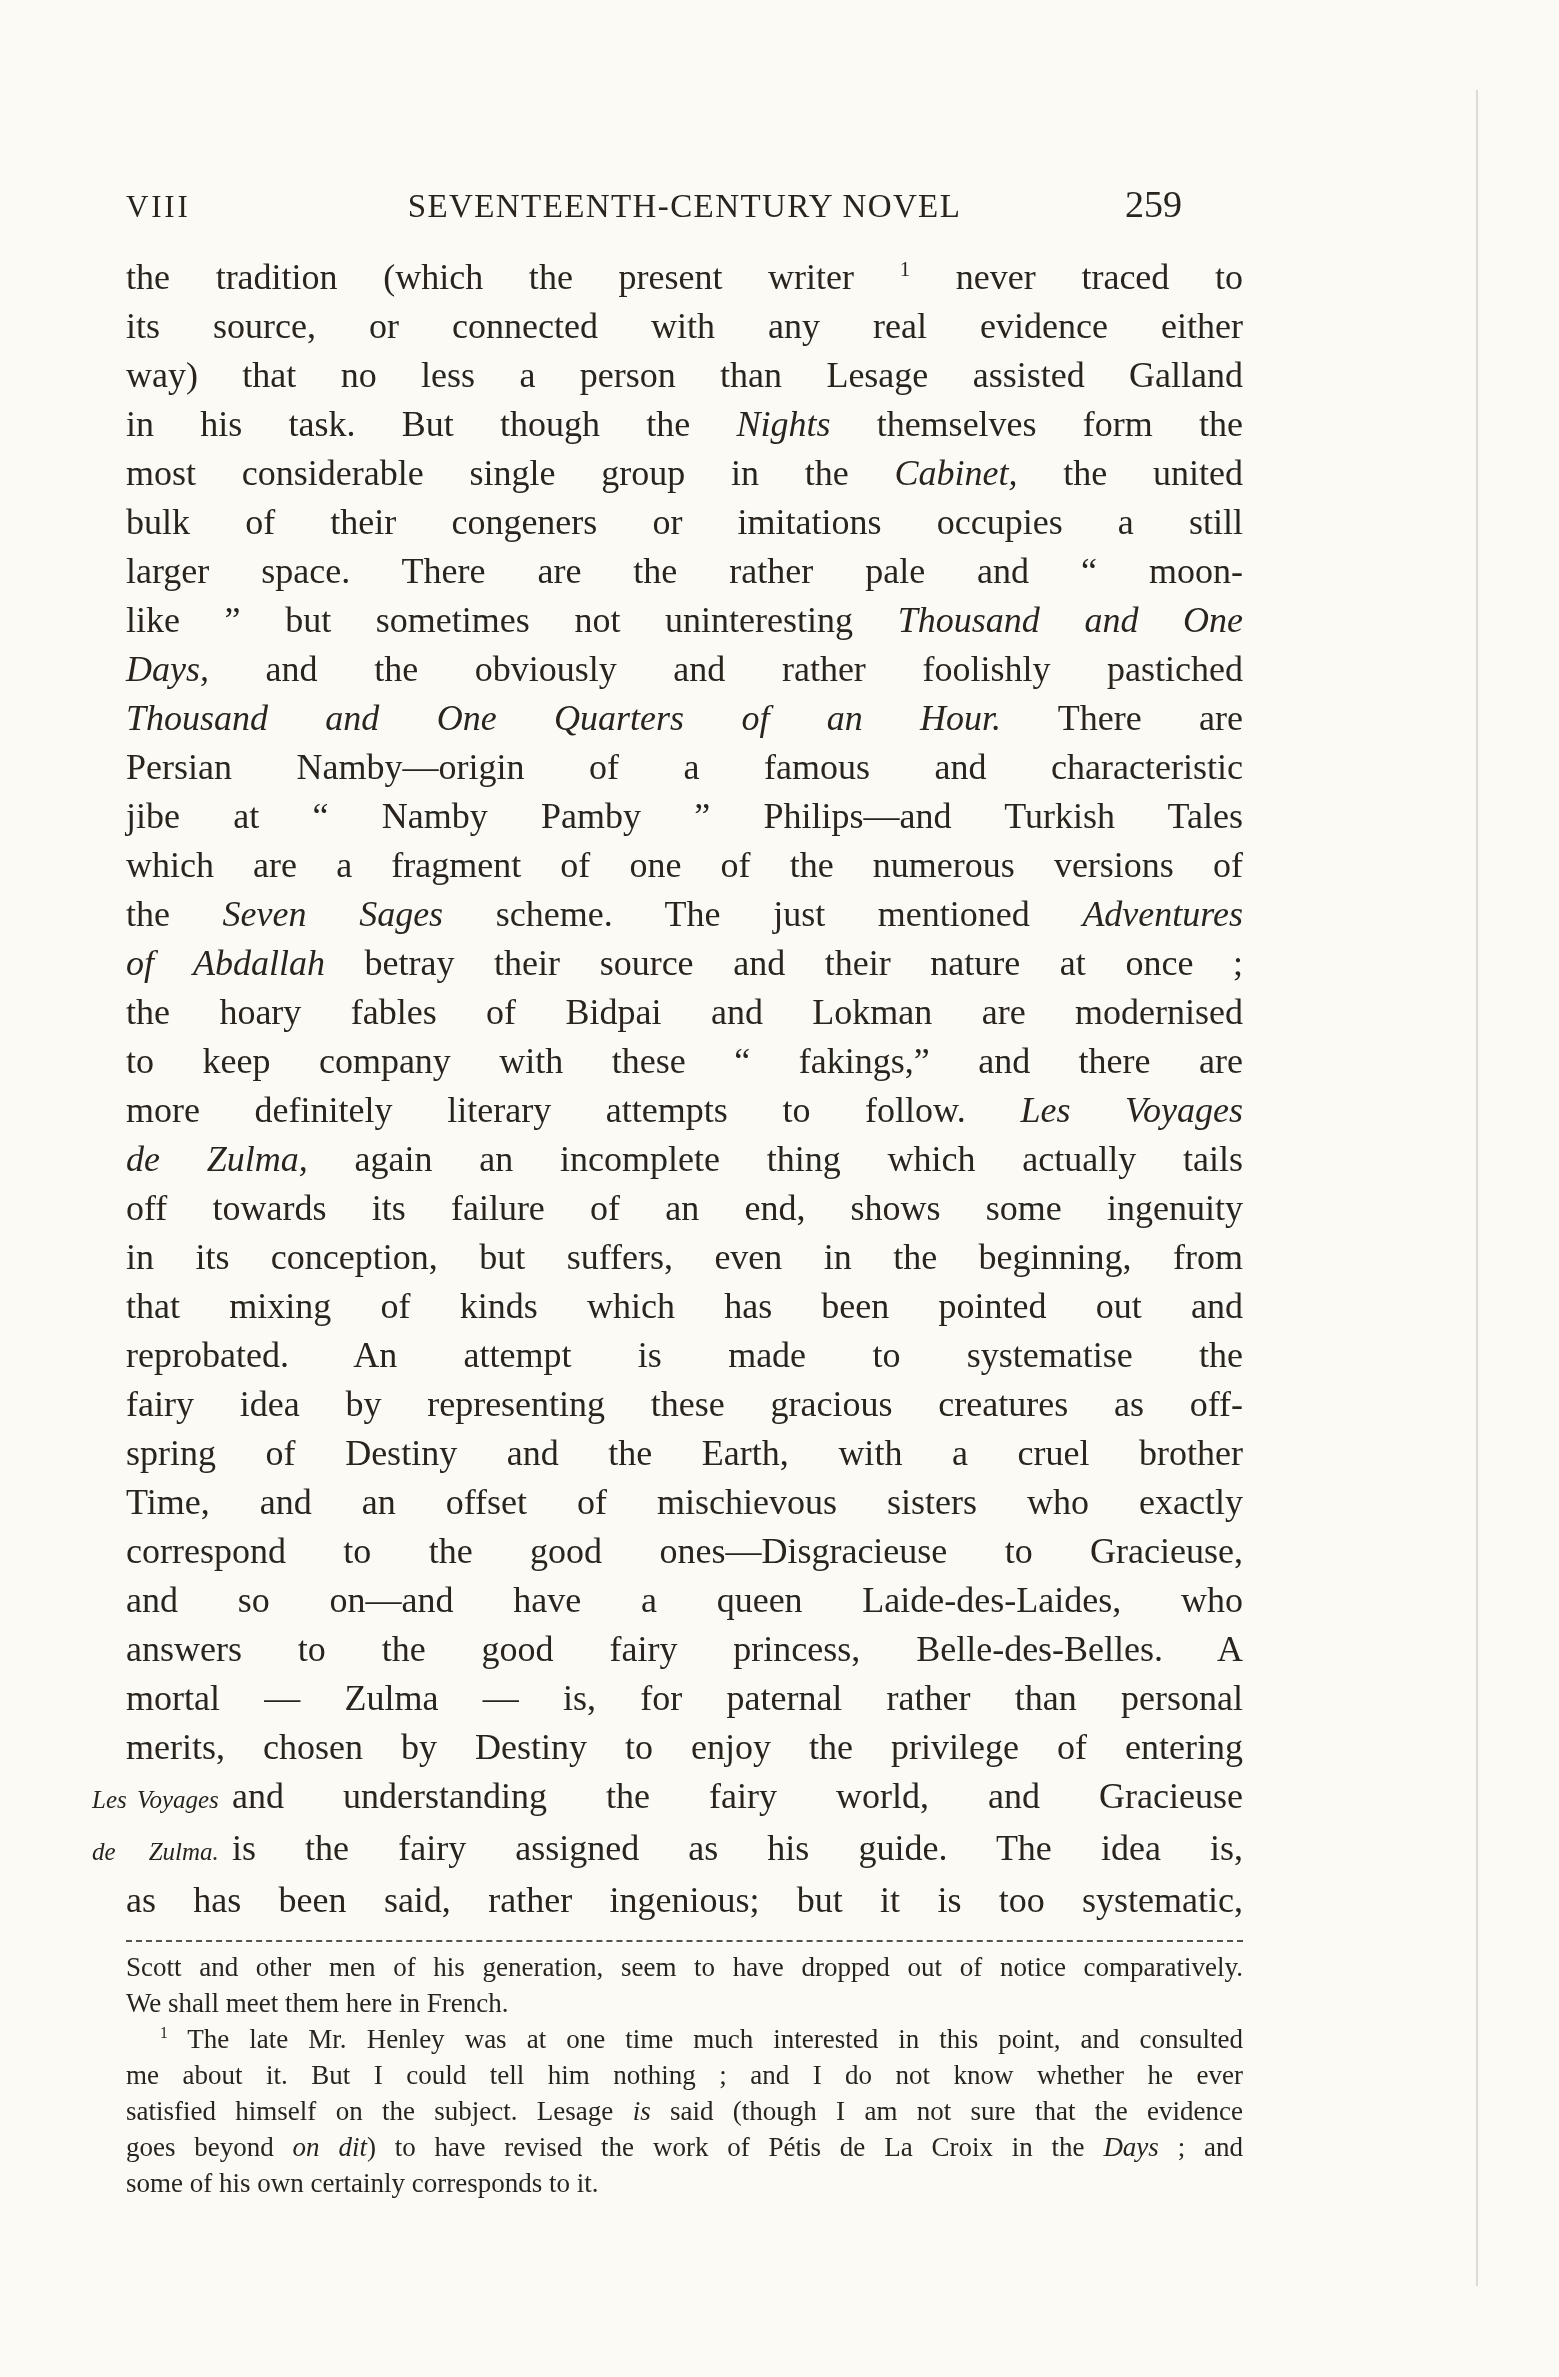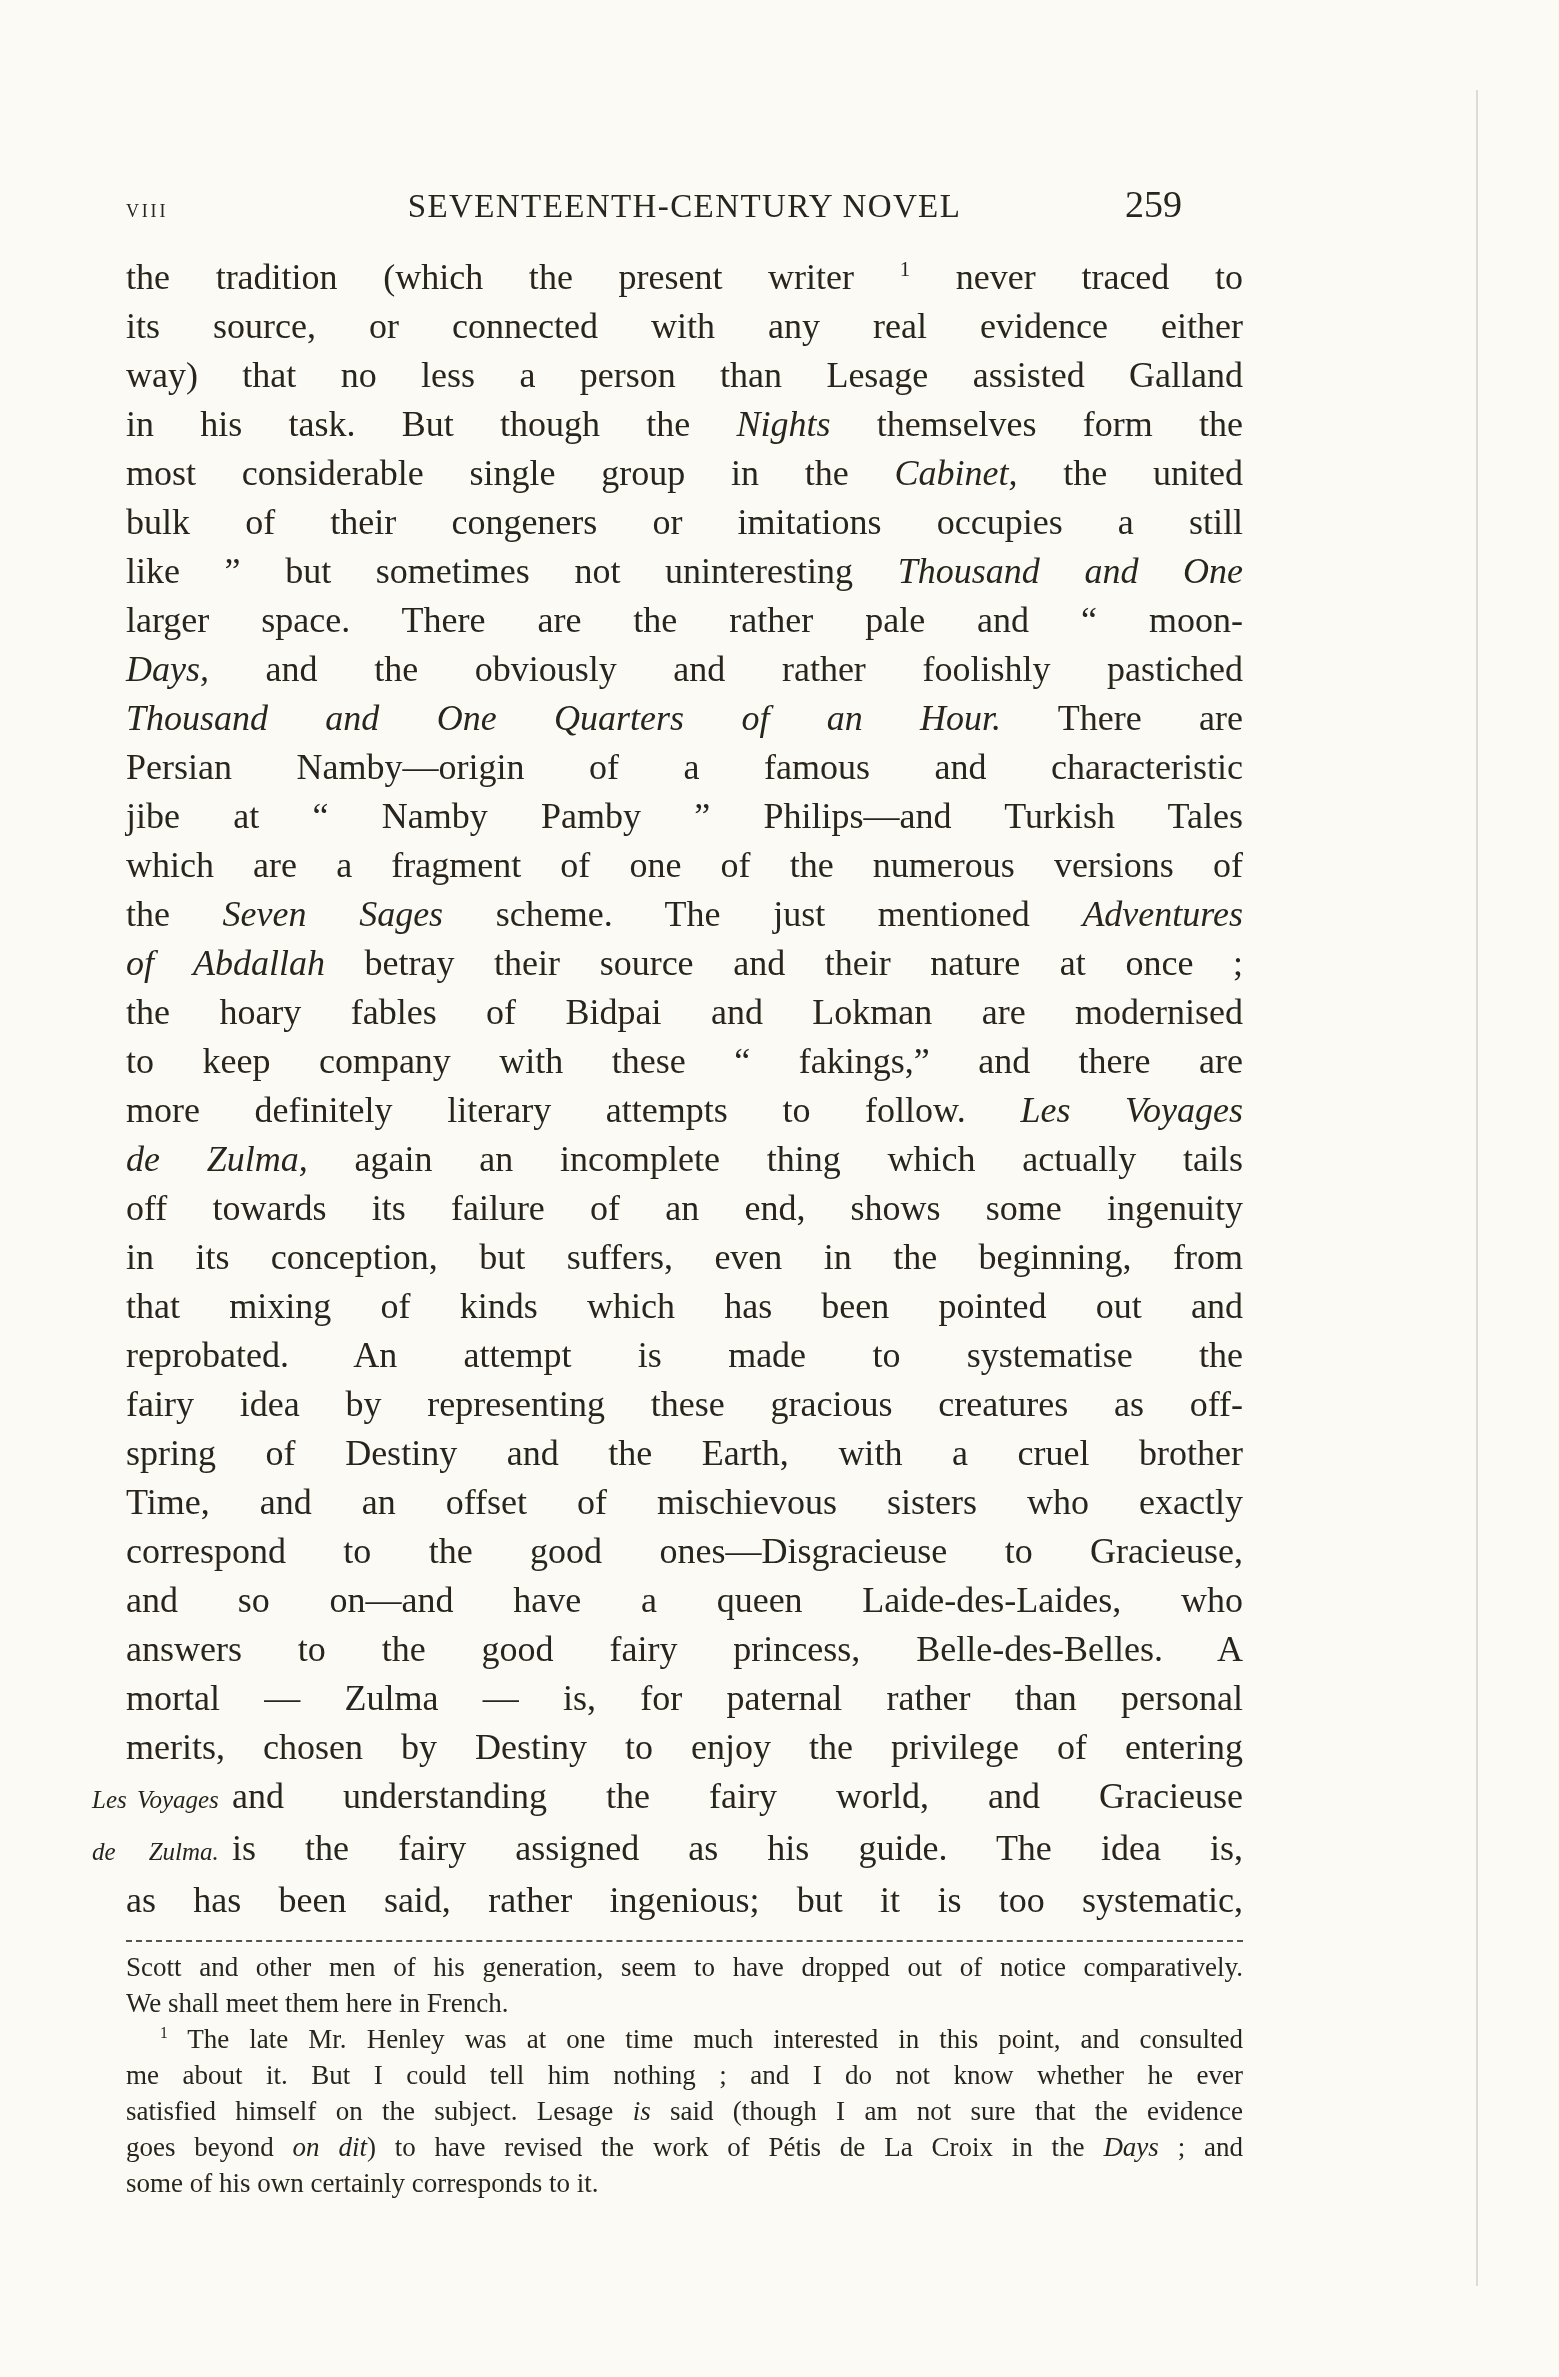--- a/index.html
+++ b/index.html
@@ -23,21 +23,21 @@
     left: 126px; top: 182px;
     width: 1117px;
   }
   .header {
     display: flex;
     align-items: baseline;
     margin-bottom: 26.5px;
   }
   .chapter {
     width: 118px;
-    font-size: 18px;
+    font-size: 31px;
     letter-spacing: 2.8px;
   }
   .title {
     flex: 1;
     text-align: center;
     font-size: 33px;
     letter-spacing: 1.4px;
     white-space: nowrap;
   }
   .pagenum {
@@ -103,22 +103,22 @@
       <span class="pagenum">259</span>
     </div>
 
     <div class="body">
         <div class="line"><span>the tradition (which the present writer </span><sup>1</sup><span> never traced to</span></div>
         <div class="line"><span>its source, or connected with any real evidence either</span></div>
         <div class="line"><span>way) that no less a person than Lesage assisted Galland</span></div>
         <div class="line"><span>in his task.  But though the </span><i>Nights</i><span> themselves form the</span></div>
         <div class="line"><span>most considerable single group in the </span><i>Cabinet,</i><span> the united</span></div>
         <div class="line"><span>bulk of their congeners or imitations occupies a still</span></div>
+        <div class="line"><span>larger space.  There are the rather pale and “ moon-</span></div>
         <div class="line"><span>like ” but sometimes not uninteresting </span><i>Thousand and One</i></div>
-        <div class="line"><span>larger space.  There are the rather pale and “ moon-</span></div>
         <div class="line"><i>Days,</i><span> and the obviously and rather foolishly pastiched</span></div>
         <div class="line"><i>Thousand and One Quarters of an Hour.</i><span>  There are</span></div>
         <div class="line"><span>Persian Namby—origin of a famous and characteristic</span></div>
         <div class="line"><span>jibe at “ Namby Pamby ” Philips—and Turkish Tales</span></div>
         <div class="line"><span>which are a fragment of one of the numerous versions of</span></div>
         <div class="line"><span>the </span><i>Seven Sages</i><span> scheme.  The just mentioned </span><i>Adventures</i></div>
         <div class="line"><i>of Abdallah</i><span> betray their source and their nature at once ;</span></div>
         <div class="line"><span>the hoary fables of Bidpai and Lokman are modernised</span></div>
         <div class="line"><span>to keep company with these “ fakings,” and there are</span></div>
         <div class="line"><span>more definitely literary attempts to follow.  </span><i>Les Voyages</i></div>

